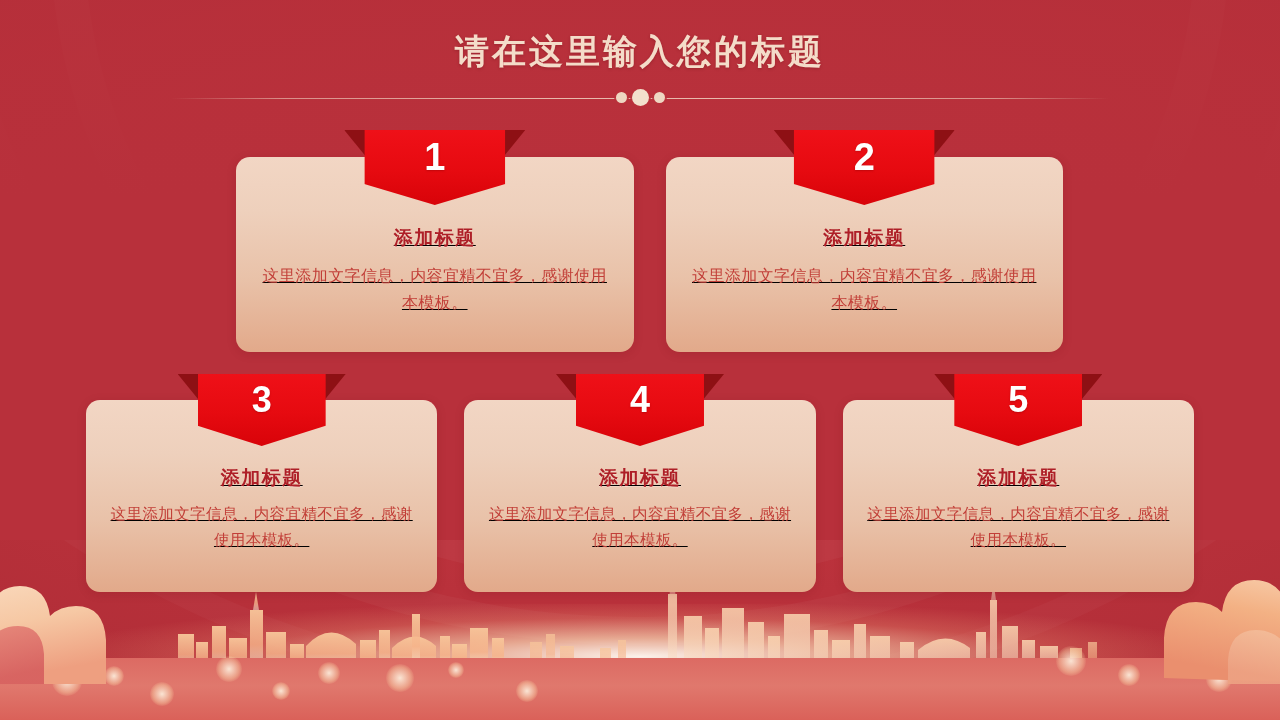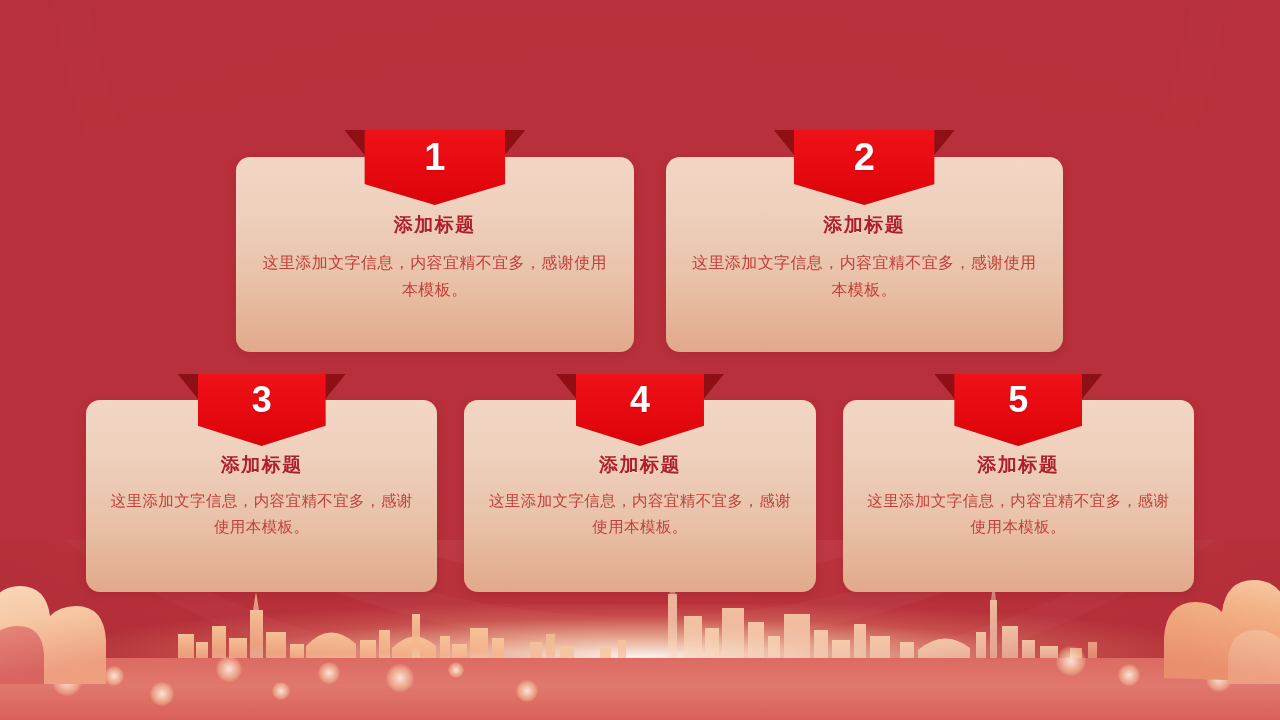--- a/index.html
+++ b/index.html
@@ -188,23 +188,24 @@
     line-height: 1;
     padding-top: 8px;
     letter-spacing: 0;
     text-shadow: 0 1px 2px rgba(120,0,6,0.35);
   }
   .row-bottom .ribbon .num { font-size: 36px; padding-top: 8px; }
 
   .card-body {
     position: absolute;
     left: 0; right: 0;
-    top: 0;
+    top: 13px;
     padding: 55px 22px 0;
     text-align: center;
+    text-decoration: underline;
   }
   .row-bottom .card-body { padding: 52px 18px 0; }
 
   .card-title {
     font-size: 19px;
     font-weight: bold;
     color: #ae1f27;
     letter-spacing: 1.5px;
     margin-bottom: 12px;
     text-shadow: 0 1px 0 rgba(255,255,255,0.22);
@@ -269,20 +270,31 @@
   <div class="bg-base"></div>
 
   <div class="arcs">
     <div class="arc a1"></div>
     <div class="arc a2"></div>
     <div class="arc a3"></div>
     <div class="arc a4"></div>
     <div class="arc-mask"></div>
   </div>
 
+  <div class="header">
+    <div class="slide-title">请在这里输入您的标题</div>
+    <div class="divider">
+      <div class="rule"></div>
+      <div class="dots">
+        <span class="dot small"></span>
+        <span class="dot big"></span>
+        <span class="dot small"></span>
+      </div>
+    </div>
+  </div>
 
   <div class="row row-top">
 
     <div class="card">
       <div class="ribbon">
         <span class="wing left"></span>
         <span class="wing right"></span>
         <div class="banner">
           <span class="num">1</span>
         </div>

